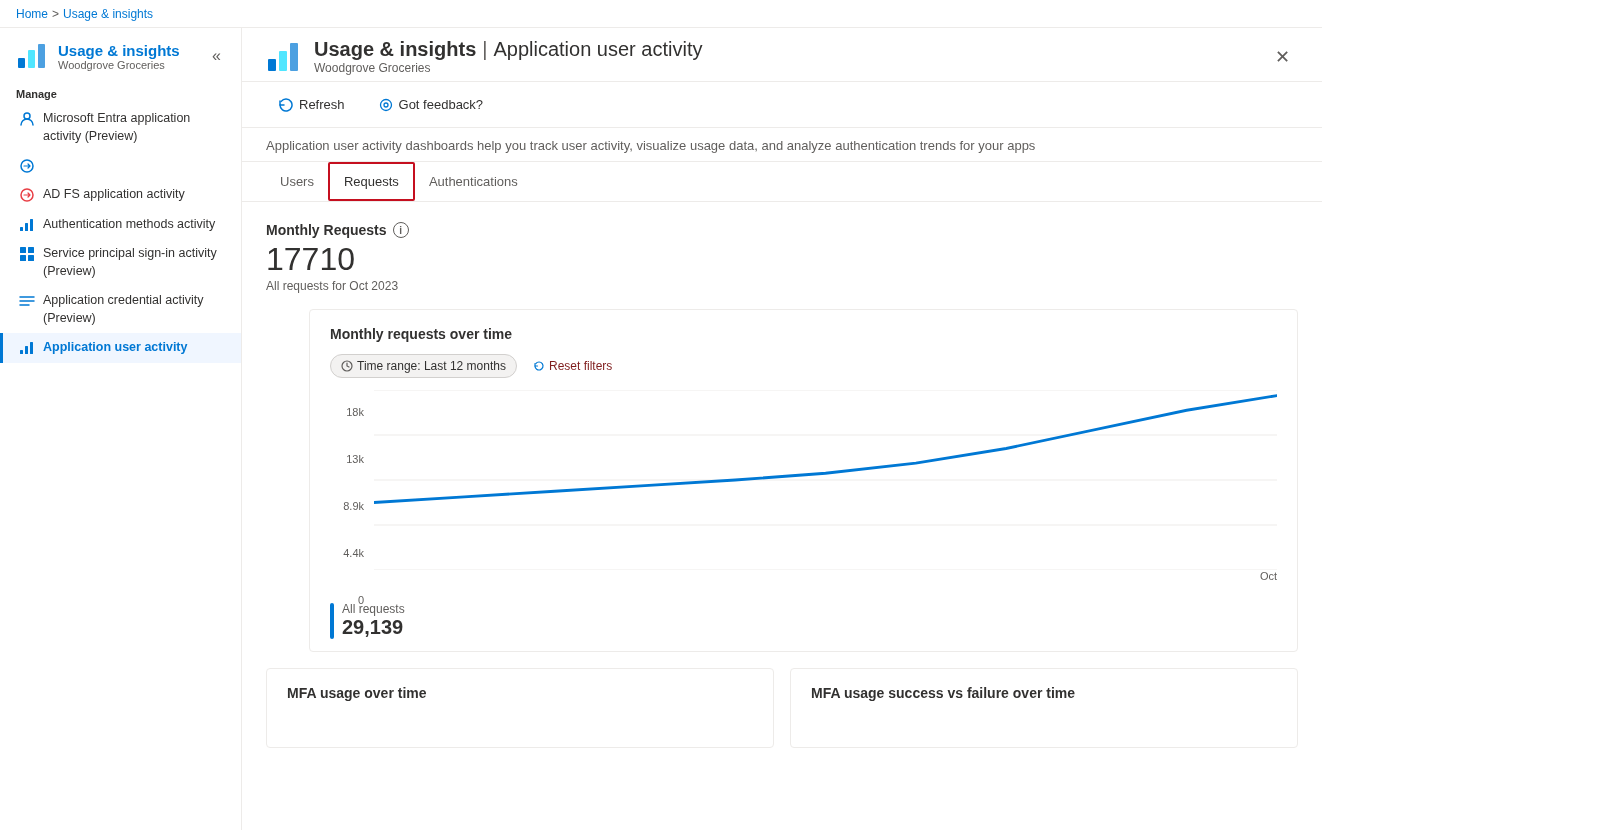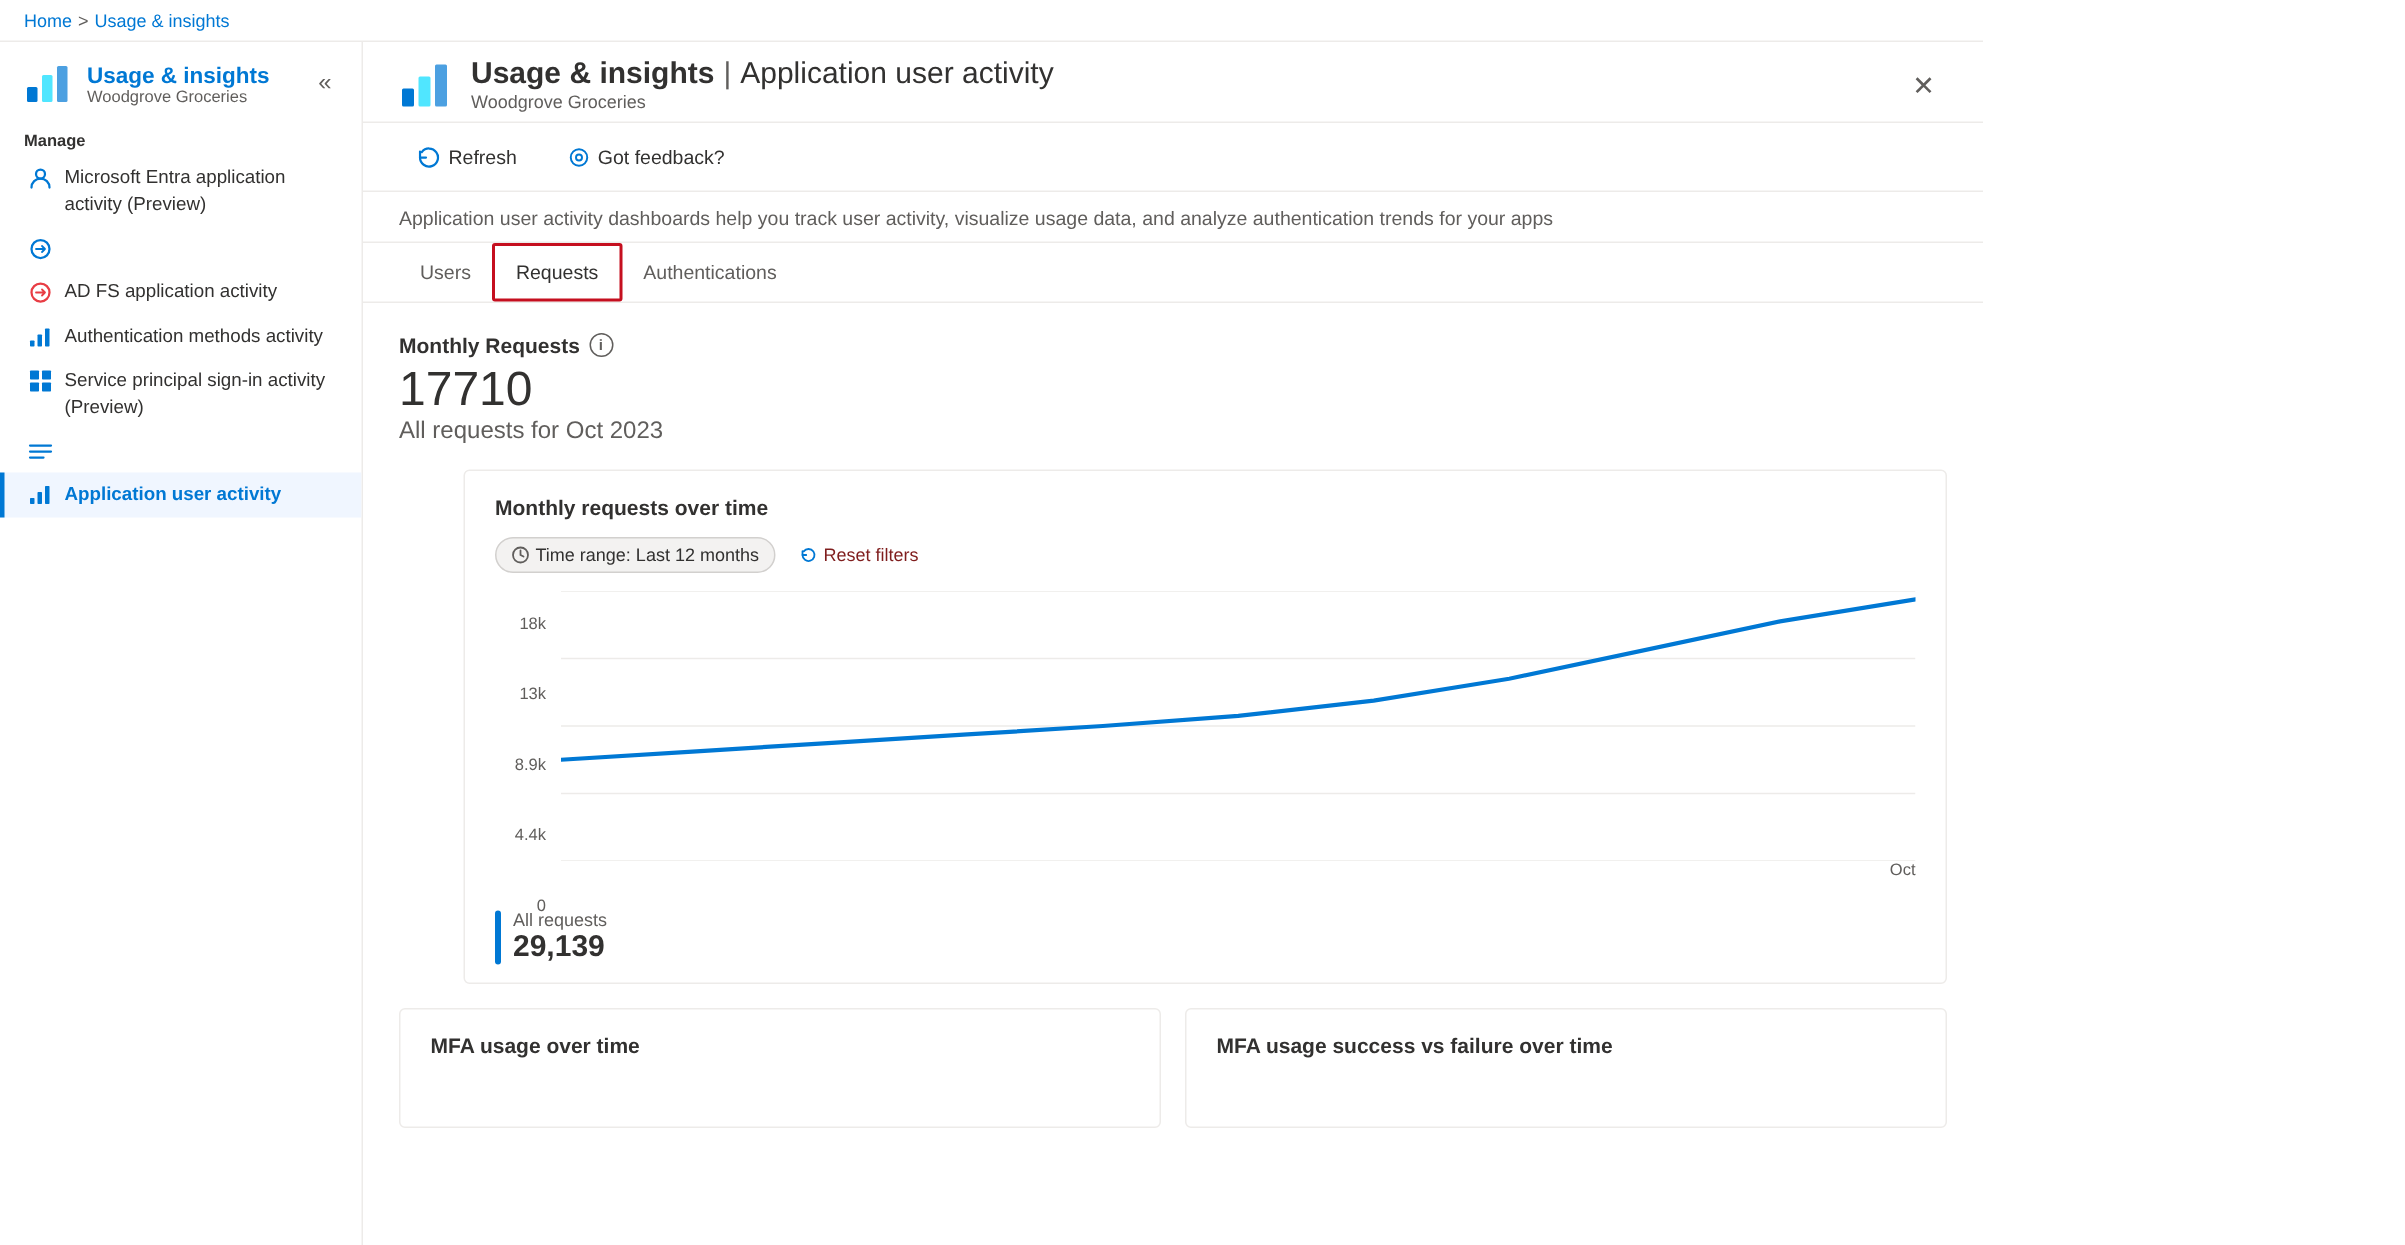--- a/index.html
+++ b/index.html
@@ -54,21 +54,21 @@
     .tabs-bar { display: flex; align-items: center; padding: 0 24px; border-bottom: 1px solid #edebe9; gap: 0; }
     .tab-item { padding: 10px 14px; font-size: 13px; color: #605e5c; cursor: pointer; border-bottom: 2px solid transparent; margin-bottom: -1px; }
     .tab-item.active { color: #323130; font-weight: 400; border: 2px solid #c50f1f; border-radius: 2px; margin-bottom: 0; }
 
     
     .main-content { padding: 20px 24px; flex: 1; overflow-y: auto; }
 
     .monthly-requests-label { font-size: 14px; font-weight: 600; color: #323130; display: flex; align-items: center; gap: 6px; margin-bottom: 4px; }
     .info-icon { width: 16px; height: 16px; border-radius: 50%; border: 1.5px solid #605e5c; display: inline-flex; align-items: center; justify-content: center; font-size: 10px; color: #605e5c; cursor: pointer; flex-shrink: 0; }
     .monthly-requests-number { font-size: 32px; font-weight: 300; color: #323130; line-height: 1.1; }
-    .monthly-requests-sub { font-size: 16px; color: #605e5c; margin-bottom: 16px; margin-top: 2px; }
+    .monthly-requests-sub { font-size: 12px; color: #605e5c; margin-bottom: 16px; margin-top: 2px; }
 
     
     .chart-section { border: 1px solid #edebe9; border-radius: 4px; padding: 16px 20px 12px 20px; margin-bottom: 16px; margin-left: 43px; }
     .chart-title { font-size: 14px; font-weight: 600; color: #323130; margin-bottom: 12px; }
     .chart-filters { display: flex; align-items: center; gap: 8px; margin-bottom: 12px; }
     .filter-badge { display: flex; align-items: center; gap: 4px; padding: 4px 10px; background: #f3f2f1; border: 1px solid #d2d0ce; border-radius: 12px; font-size: 12px; color: #323130; cursor: pointer; }
     .reset-filters-btn { display: flex; align-items: center; gap: 4px; padding: 4px 8px; font-size: 12px; color: #7f1d1d; cursor: pointer; background: transparent; border: none; }
 
     
     .chart-container { position: relative; width: 100%; height: 200px; }
@@ -166,20 +166,21 @@
         </svg>
         <span class="sidebar-item-text">Service principal sign-in activity (Preview)</span>
       </div>
 
       <div class="sidebar-item">
         <svg class="sidebar-item-icon" viewBox="0 0 16 16" fill="none">
           <line x1="1" y1="4" x2="15" y2="4" stroke="#0078d4" stroke-width="1.5" stroke-linecap="round"></line>
           <line x1="1" y1="8" x2="15" y2="8" stroke="#0078d4" stroke-width="1.5" stroke-linecap="round"></line>
           <line x1="1" y1="12" x2="10" y2="12" stroke="#0078d4" stroke-width="1.5" stroke-linecap="round"></line>
         </svg>
+        <span class="sidebar-item-text">Application credential activity (Preview)</span>
       </div>
 
       <div class="sidebar-item active">
         <svg class="sidebar-item-icon" viewBox="0 0 16 16" fill="none">
           <rect x="1" y="10" width="3" height="4" rx="0.5" fill="#0078d4"></rect>
           <rect x="6" y="6" width="3" height="8" rx="0.5" fill="#0078d4"></rect>
           <rect x="11" y="2" width="3" height="12" rx="0.5" fill="#0078d4"></rect>
         </svg>
         <span class="sidebar-item-text">Application user activity</span>
       </div>

